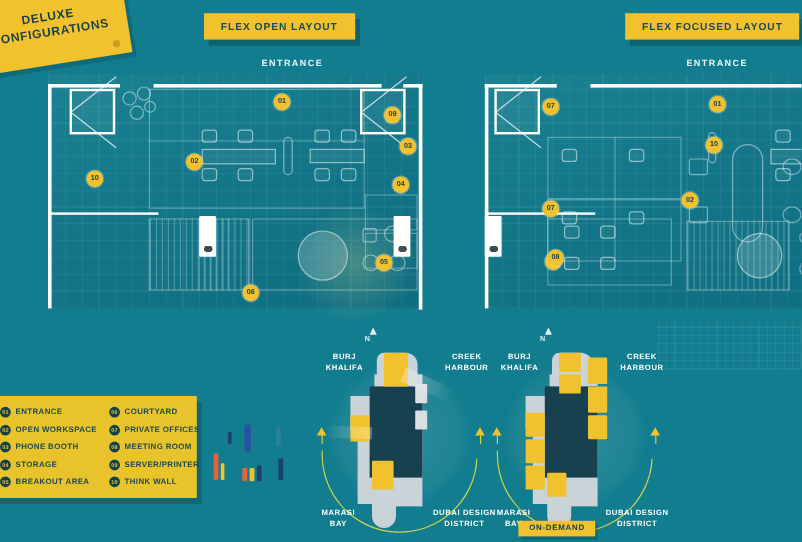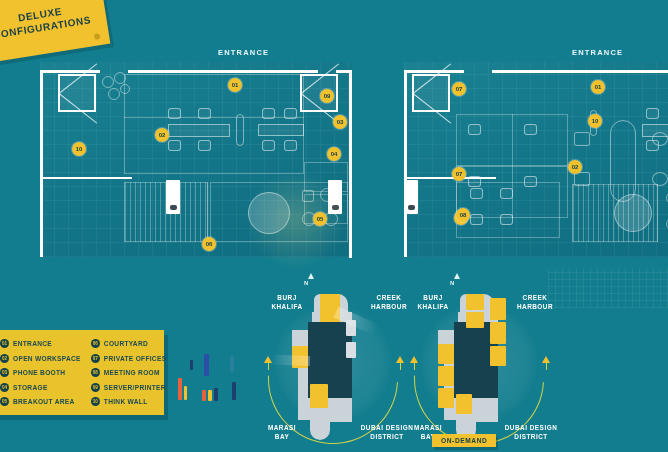--- a/index.html
+++ b/index.html
@@ -316,20 +316,22 @@
       <div class="marker" style="left: 591px; top: 80px;">01</div>
       <div class="marker" style="left: 588px; top: 114px;">10</div>
       <div class="marker" style="left: 568px; top: 160px;">02</div>
       <div class="marker" style="left: 454px; top: 211px;">05</div>
       <div class="marker" style="left: 456px; top: 208px;">08</div>
     </div>
 
   <div class="entrance-label entrance-left">ENTRANCE</div>
   <div class="entrance-label entrance-right">ENTRANCE</div>
 
+  <div class="pill pill-left">FLEX OPEN LAYOUT</div>
+  <div class="pill pill-right">FLEX FOCUSED LAYOUT</div>
 
   <div class="corner-tag">
     <span>DELUXE</span>
     <span>CONFIGURATIONS</span>
     <div class="tag-hole"></div>
   </div>
 
   <div class="legend">
     <div class="legend-col first" id="legend-col-left">
         <div class="legend-item">

